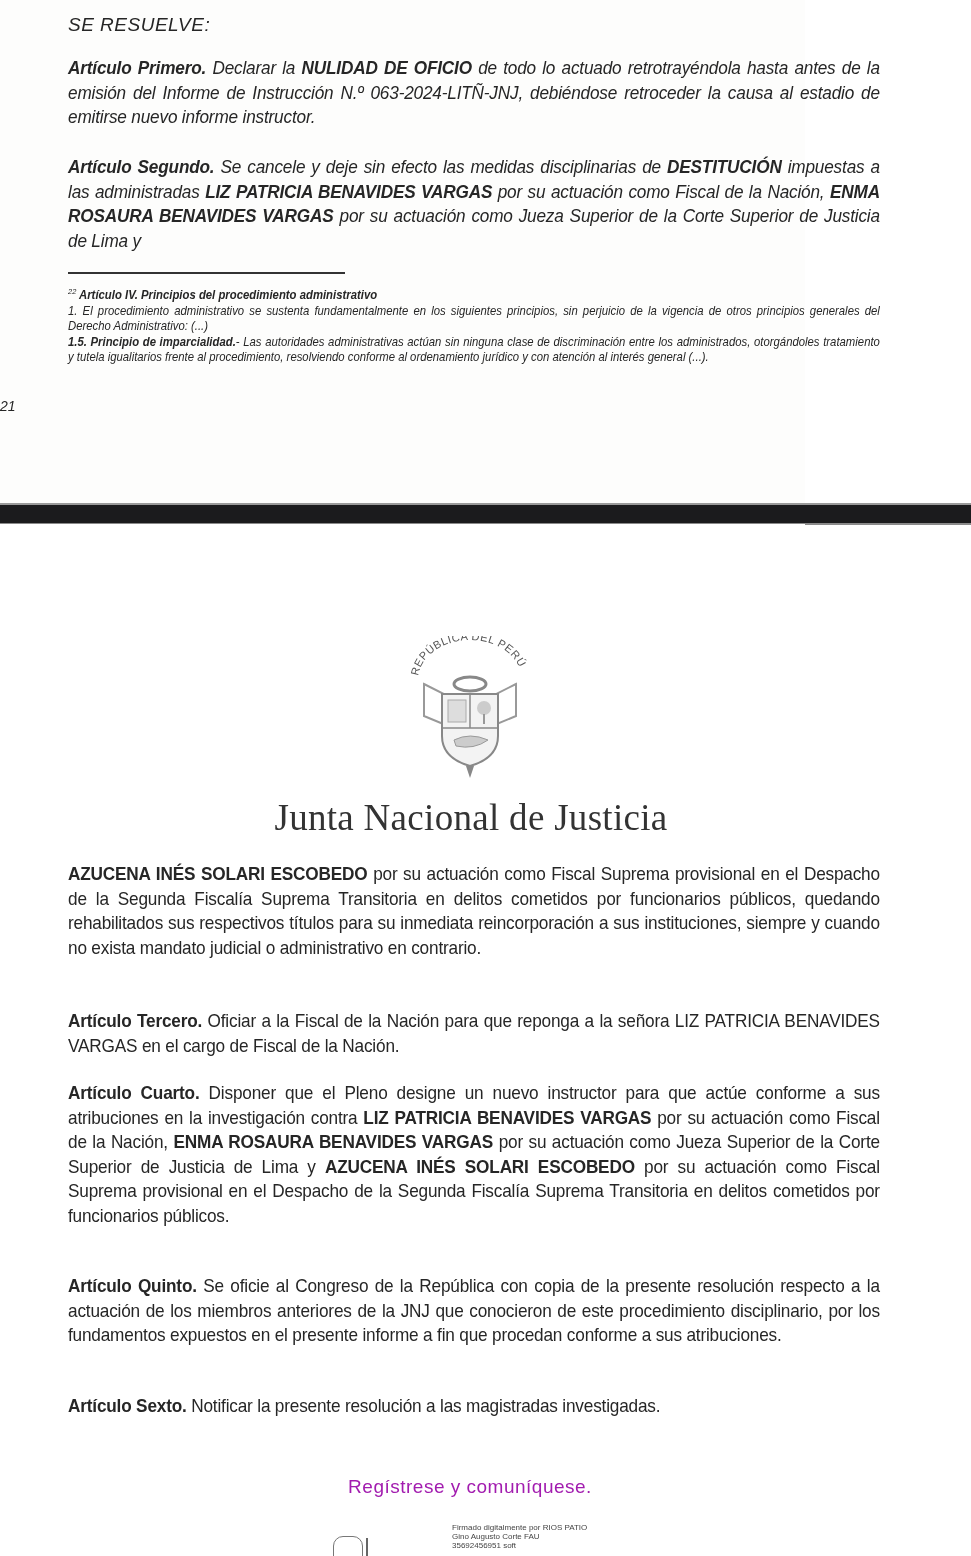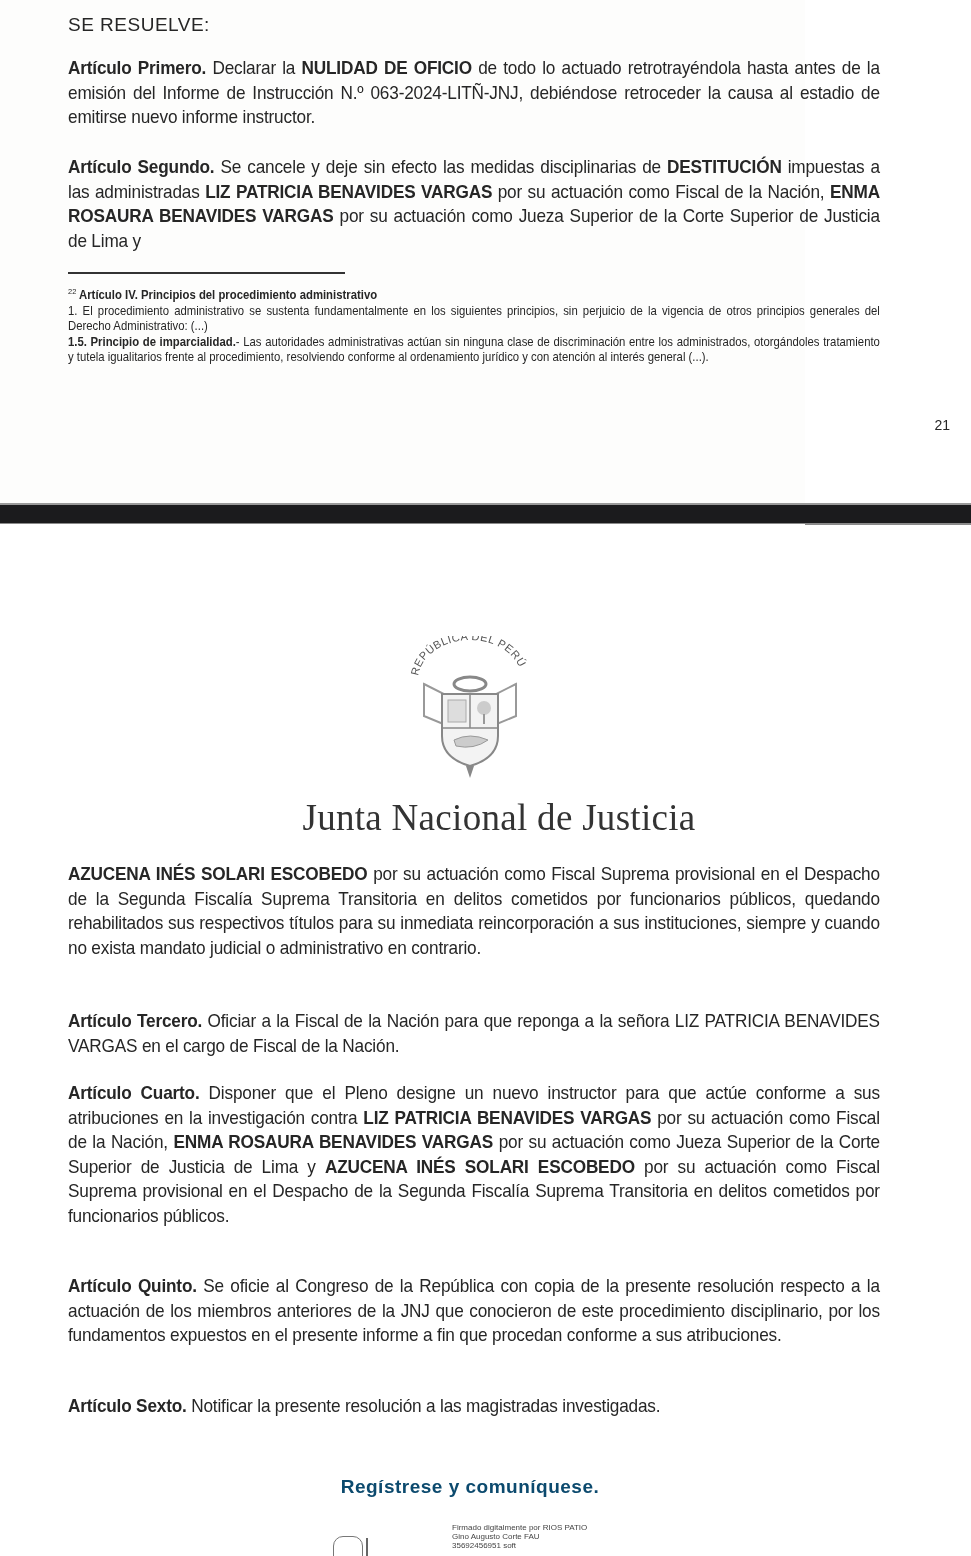--- a/index.html
+++ b/index.html
@@ -1,34 +1,34 @@
 <!DOCTYPE html>
 <html><head>
 <meta charset="utf-8">
 <style>
   html, body { margin:0; padding:0; background:#ffffff; }
   body { width:971px; height:1556px; position:relative; overflow:hidden;
          font-family:"Liberation Sans", sans-serif; color:#262626; }
-  .page { position:absolute; left:0; width:805px; background:#fdfdfc; }
+  .page { position:absolute; left:0; width:805px; background:#fdfdfc;font-style:italic; }
   .page-top { top:0; height:505px; }
   .page-bottom { top:524px; height:1032px; background:#ffffff; }
   .divider { position:absolute; left:0; top:503px; width:971px; height:22px;
              background:#1b1b1d; border-top:2px solid #9a9a9a; border-bottom:2px solid #8a8a8a; box-sizing:border-box; }
   .p { position:absolute; left:68px; width:812px; font-size:18.5px; line-height:24.5px;
        text-align:justify; letter-spacing:-0.2px; transform:scaleX(0.93); transform-origin:left top; width:873px; }
   .p b, .p .b { font-weight:bold; }
   .heading { position:absolute; left:68px; top:14px; font-size:19px; letter-spacing:0.5px; }
   .fn-rule { position:absolute; left:68px; top:272px; width:277px; height:2px; background:#333; }
   .fn { position:absolute; left:68px; width:812px; font-size:12.2px; line-height:15.5px; text-align:justify;
         transform:scaleX(0.93); transform-origin:left top; width:873px; }
-  .pagenum { position:absolute; top:398px; left:0; width:950px; text-align:right; font-size:14px;margin-top:19px; }
+  .pagenum { position:absolute; top:398px; left:0; width:950px; text-align:left; font-size:14px; }
   .crest { position:absolute; left:404px; top:636px; width:132px; height:145px; }
   .inst-title { position:absolute; left:0; width:942px; top:796px; text-align:center;
-                font-family:"Liberation Serif", serif; font-size:37px; color:#333; letter-spacing:0.3px;padding-left:28px; }
-  .closing { position:absolute; left:0; width:940px; top:1476px; text-align:center; font-weight:bold; font-size:19px; letter-spacing:0.5px; color:#0c4a6e; }
+                font-family:"Liberation Serif", serif; font-size:37px; color:#333; letter-spacing:0.3px; }
+  .closing { position:absolute; left:0; width:940px; top:1476px; text-align:center; font-weight:normal; font-size:19px; letter-spacing:0.5px; color:#a21caf; }
   .sig { position:absolute; left:333px; top:1522px; height:34px; width:300px; overflow:hidden; }
   .sig-logo { position:absolute; left:0; top:14px; width:28px; height:22px; border:1.5px solid #777; border-radius:10px 10px 0 0; }
   .sig-bar { position:absolute; left:33px; top:16px; width:1.5px; height:22px; background:#666; }
   .sig-label { position:absolute; left:40px; top:22px; font-size:11px; color:#555;margin-top:28px; }
   .sig-text { position:absolute; left:119px; top:1px; font-size:8px; line-height:9px; color:#444; font-weight:normal; }
 </style>
 </head>
 <body>
 
 <div class="page page-top">

